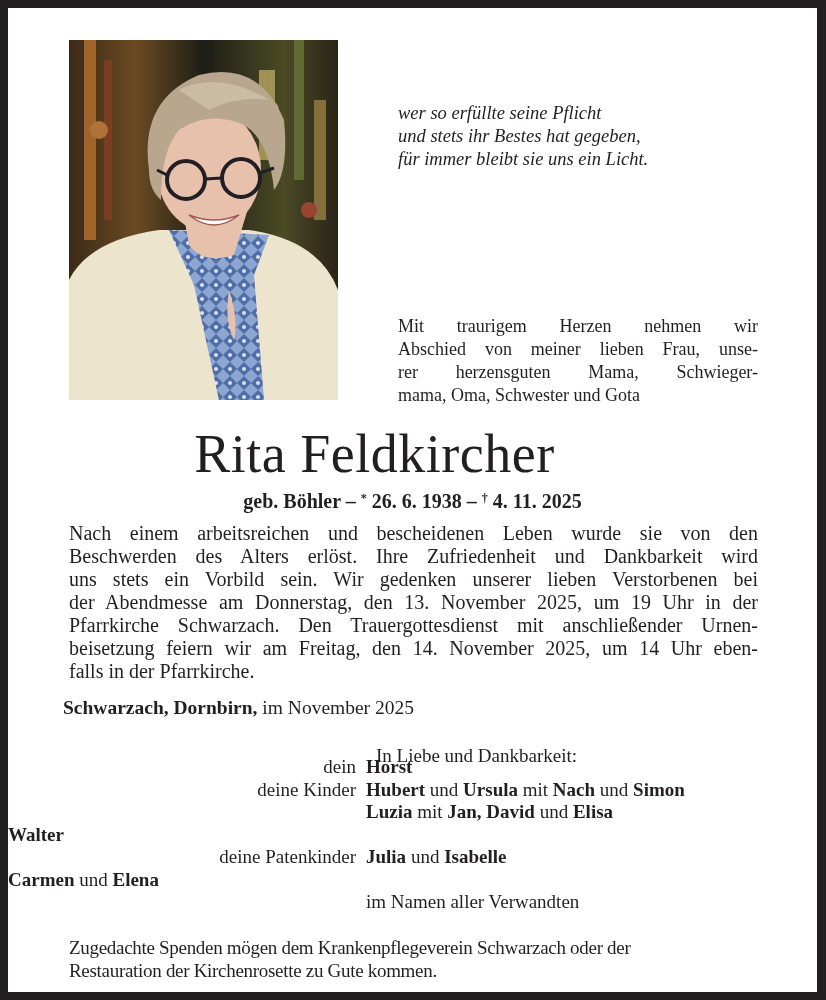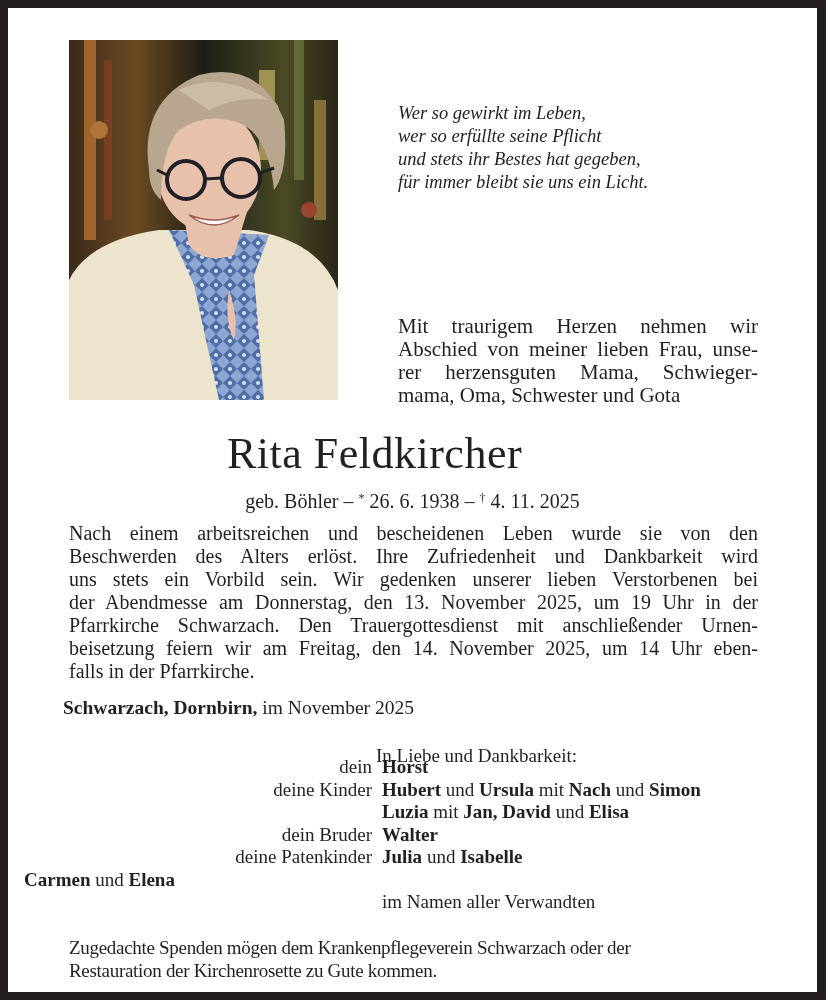--- a/index.html
+++ b/index.html
@@ -25,34 +25,34 @@
     .quote {
       left: 390px; top: 94px; width: 320px;
       font-family: "Liberation Serif", "DejaVu Serif", serif;
       font-style: italic; font-size: 18.5px; line-height: 23px;
     }
     .quote div { white-space: nowrap; }
 
     .intro {
       left: 390px; top: 307px; width: 360px;
       font-family: "Liberation Serif", "DejaVu Serif", serif;
-      font-size: 21px; line-height: 23px;
+      font-size: 18px; line-height: 23px;
     }
     .intro div { white-space: nowrap; }
     .intro .j { text-align: justify; text-align-last: justify; }
 
     .name {
       left: 0; width: 733px; top: 416px; text-align: center;
       font-family: "Liberation Serif", "DejaVu Serif", serif;
-      font-size: 44px; line-height: 60px; letter-spacing: 0.5px;
+      font-size: 54px; line-height: 60px; letter-spacing: 0.5px;
     }
     .dates {
       left: 0; width: 809px; top: 478px; text-align: center;
       font-family: "Liberation Serif", "DejaVu Serif", serif;
-      font-weight: normal; font-size: 20px; line-height: 24px;
+      font-weight: bold; font-size: 20px; line-height: 24px;
     }
     .dates sup { font-size: 12px; vertical-align: 6px; }
 
     .body {
       left: 61px; top: 514px; width: 689px;
       font-family: "Liberation Serif", "DejaVu Serif", serif;
       font-size: 20px; line-height: 23px;
     }
     .body div { white-space: nowrap; }
     .body .j { text-align: justify; text-align-last: justify; }
@@ -66,21 +66,21 @@
 
     .thanks {
       left: 368px; top: 725px; white-space: nowrap;
       font-family: "Liberation Serif", "DejaVu Serif", serif;
       font-size: 19px; line-height: 23px; margin-top: 11px;
     }
 
     .family {
       left: 0; top: 748px; width: 781px;
       font-family: "Liberation Serif", "DejaVu Serif", serif;
-      font-size: 19px; line-height: 22.5px; padding-left: 16px;
+      font-size: 19px; line-height: 22.5px;
     }
     .frow { display: flex; white-space: nowrap; }
     .frow .rel { width: 358px; text-align: right; padding-right: 10px; box-sizing: border-box; }
     .frow .names b { font-weight: bold; text-align: right; }
 
     .donation {
       left: 61px; top: 928px; width: 700px;
       font-family: "Liberation Serif", "DejaVu Serif", serif;
       font-size: 19px; line-height: 23px; letter-spacing: -0.3px;
     }
@@ -128,21 +128,20 @@
       <circle cx="117" cy="140" r="19" fill="none" stroke="#1f1f24" stroke-width="4"></circle>
       <circle cx="172" cy="138" r="19" fill="none" stroke="#1f1f24" stroke-width="4"></circle>
       <line x1="136" y1="139" x2="153" y2="138" stroke="#1f1f24" stroke-width="3"></line>
       <line x1="98" y1="135" x2="88" y2="130" stroke="#1f1f24" stroke-width="3"></line>
       <line x1="191" y1="133" x2="205" y2="128" stroke="#1f1f24" stroke-width="3"></line>
       <path d="M120 175 Q145 195 170 175 Q145 185 120 175 Z" fill="#ffffff" stroke="#a05a50" stroke-width="1.5"></path>
     </svg>
   </div>
 
   <div class="abs quote">
-    <div>Wer so gewirkt im Leben,</div>
     <div>wer so erfüllte seine Pflicht</div>
     <div>und stets ihr Bestes hat gegeben,</div>
     <div>für immer bleibt sie uns ein Licht.</div>
   </div>
 
   <div class="abs intro">
     <div class="j">Mit traurigem Herzen nehmen wir</div>
     <div class="j">Abschied von meiner lieben Frau, unse-</div>
     <div class="j">rer herzensguten Mama, Schwieger-</div>
     <div>mama, Oma, Schwester und Gota</div>
@@ -179,21 +178,20 @@
       </div>
       <div class="frow">
         <span class="rel">deine Kinder</span>
         <span class="names"><b>Hubert</b><span> und </span><b>Ursula</b><span> mit </span><b>Nach</b><span> und </span><b>Simon</b></span>
       </div>
       <div class="frow">
         <span class="rel"></span>
         <span class="names"><b>Luzia</b><span> mit </span><b>Jan, David</b><span> und </span><b>Elisa</b></span>
       </div>
       <div class="frow">
-        <span class="rel">dein Bruder</span>
         <span class="names"><b>Walter</b></span>
       </div>
       <div class="frow">
         <span class="rel">deine Patenkinder</span>
         <span class="names"><b>Julia</b><span> und </span><b>Isabelle</b></span>
       </div>
       <div class="frow">
         <span class="names"><b>Carmen</b><span> und </span><b>Elena</b></span>
       </div>
       <div class="frow">

